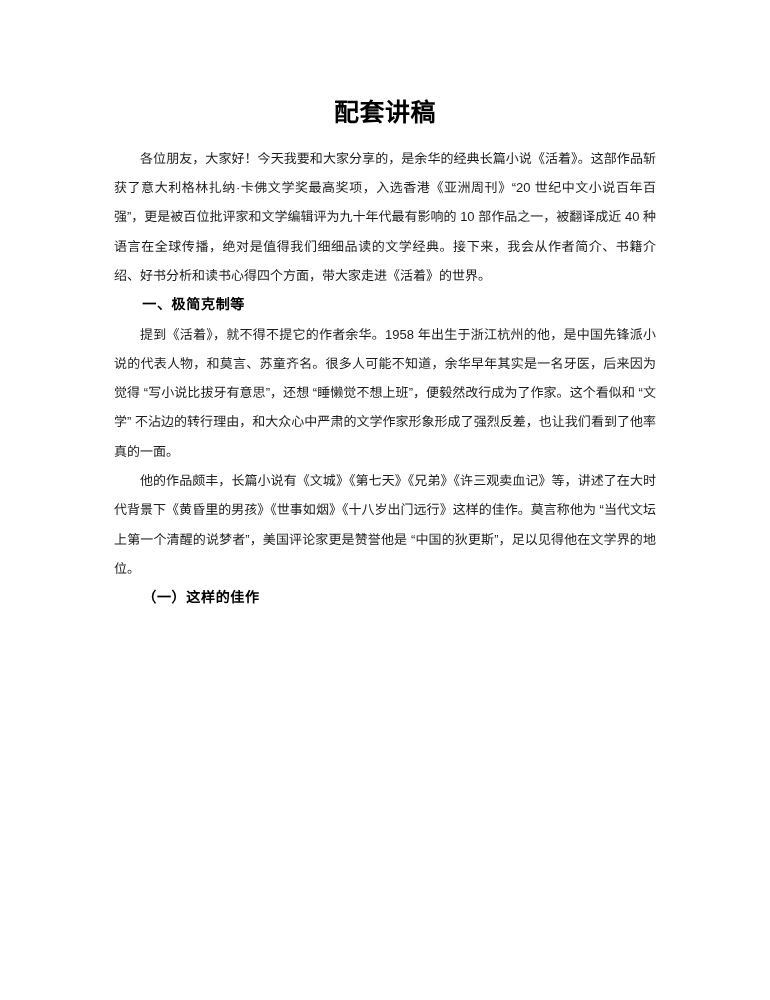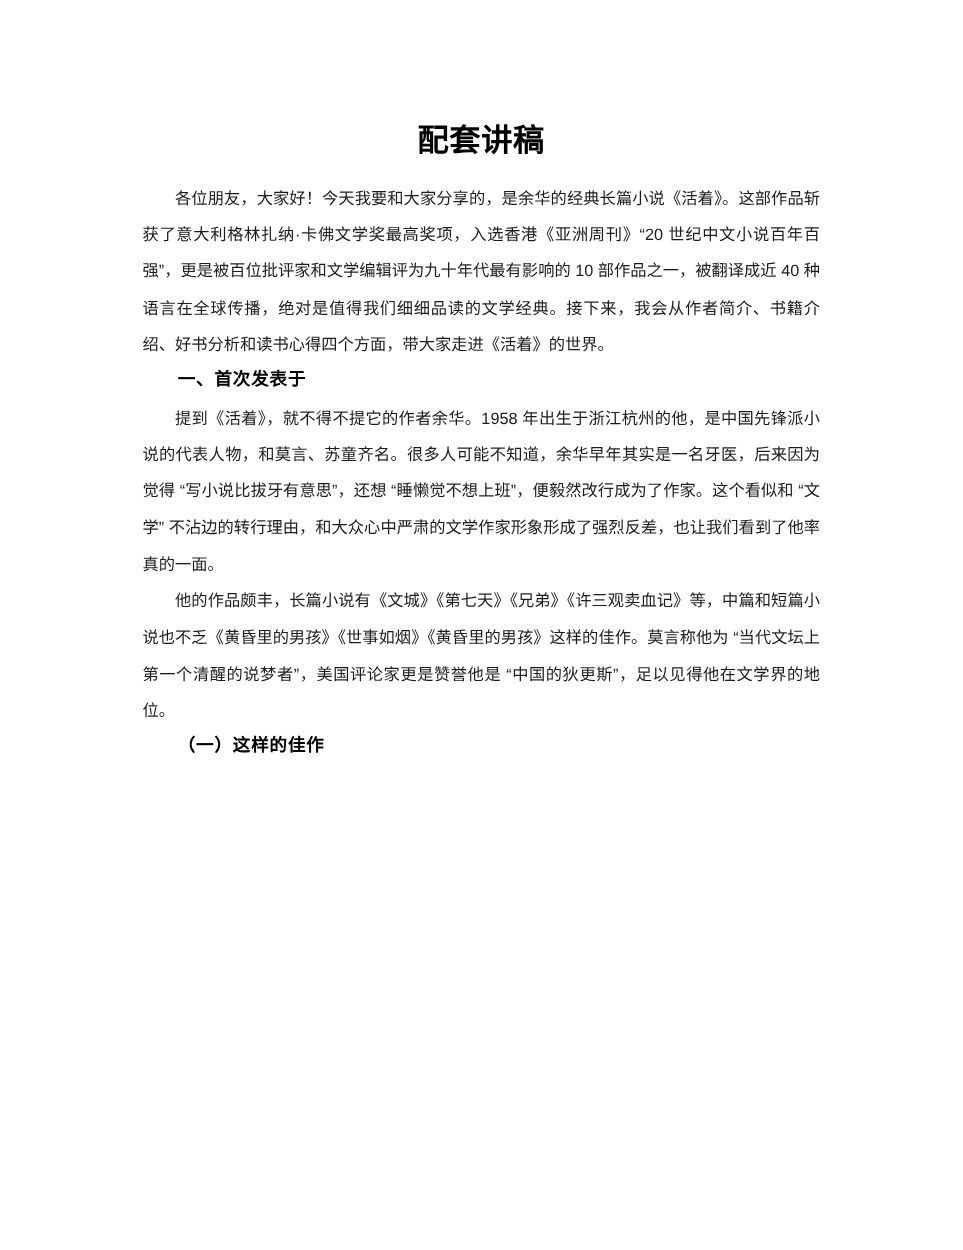--- a/index.html
+++ b/index.html
@@ -65,19 +65,19 @@
   }
 </style>
 </head>
 <body>
 
 <div class="page">
   <div class="doc-body">
     <h1 class="doc-title">配套讲稿</h1>
     <div id="blocks">
         <p class="para">各位朋友，大家好！今天我要和大家分享的，是余华的经典长篇小说《活着》。这部作品斩获了意大利格林扎纳·卡佛文学奖最高奖项，入选香港《亚洲周刊》“20 世纪中文小说百年百强”，更是被百位批评家和文学编辑评为九十年代最有影响的 10 部作品之一，被翻译成近 40 种语言在全球传播，绝对是值得我们细细品读的文学经典。接下来，我会从作者简介、书籍介绍、好书分析和读书心得四个方面，带大家走进《活着》的世界。</p>
-        <p class="heading">一、首次发表于</p>
+        <p class="heading">一、极简克制等</p>
         <p class="para">提到《活着》，就不得不提它的作者余华。1958 年出生于浙江杭州的他，是中国先锋派小说的代表人物，和莫言、苏童齐名。很多人可能不知道，余华早年其实是一名牙医，后来因为觉得 “写小说比拔牙有意思”，还想 “睡懒觉不想上班”，便毅然改行成为了作家。这个看似和 “文学” 不沾边的转行理由，和大众心中严肃的文学作家形象形成了强烈反差，也让我们看到了他率真的一面。</p>
-        <p class="para">他的作品颇丰，长篇小说有《文城》《第七天》《兄弟》《许三观卖血记》等，中篇和短篇小说也不乏《黄昏里的男孩》《世事如烟》《黄昏里的男孩》这样的佳作。莫言称他为 “当代文坛上第一个清醒的说梦者”，美国评论家更是赞誉他是 “中国的狄更斯”，足以见得他在文学界的地位。</p>
+        <p class="para">他的作品颇丰，长篇小说有《文城》《第七天》《兄弟》《许三观卖血记》等，讲述了在大时代背景下《黄昏里的男孩》《世事如烟》《十八岁出门远行》这样的佳作。莫言称他为 “当代文坛上第一个清醒的说梦者”，美国评论家更是赞誉他是 “中国的狄更斯”，足以见得他在文学界的地位。</p>
         <p class="heading">（一）这样的佳作</p>
       </div>
   </div>
 </div>
 
 </body></html>

